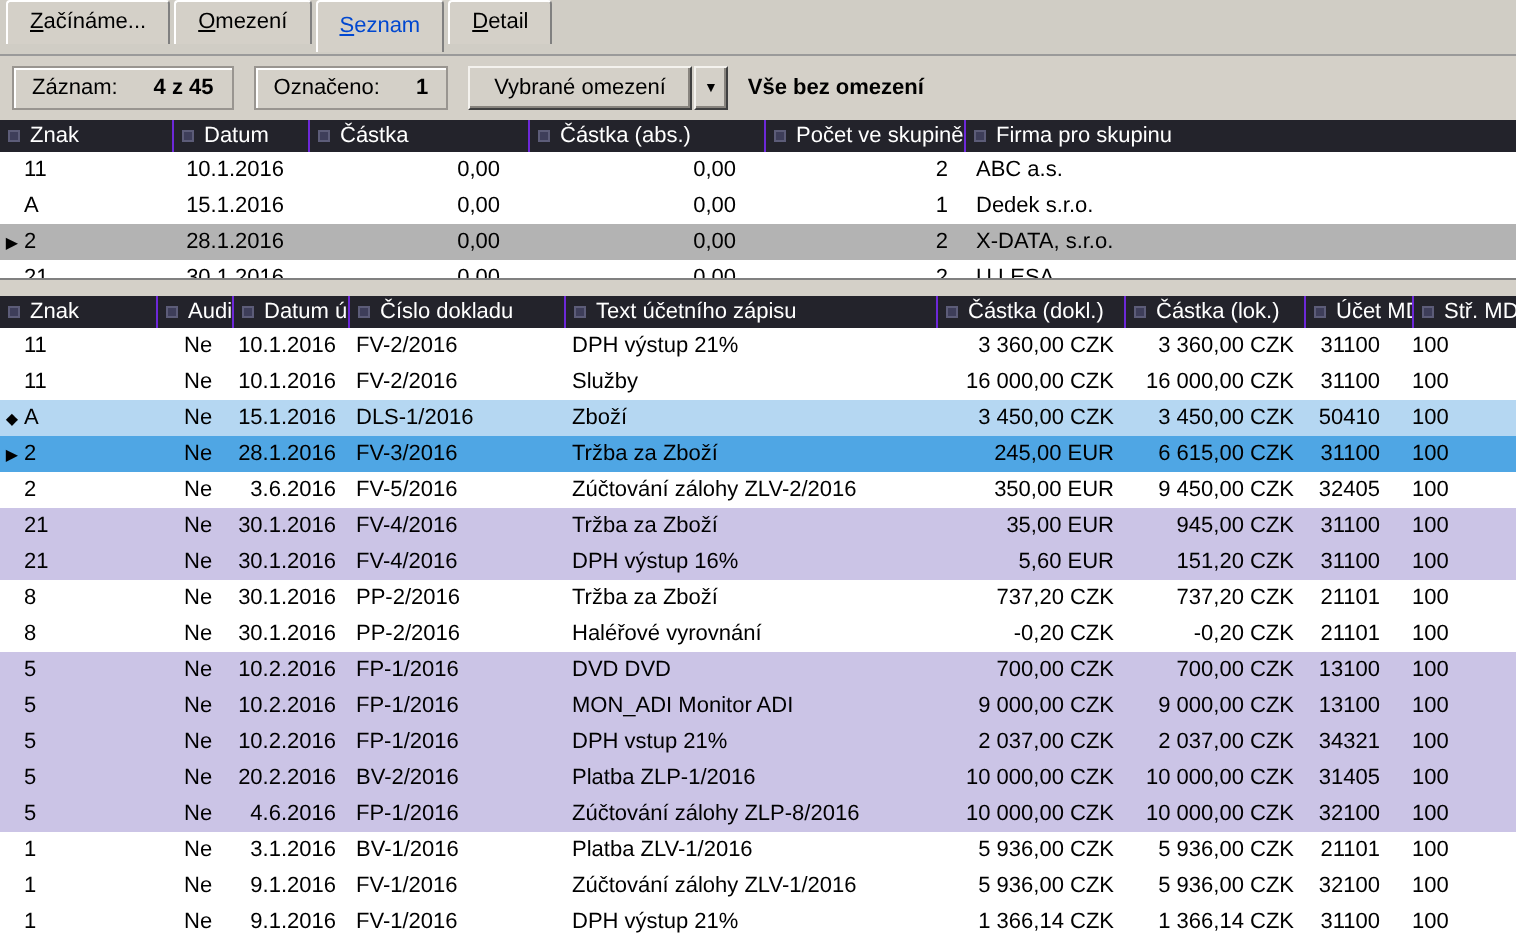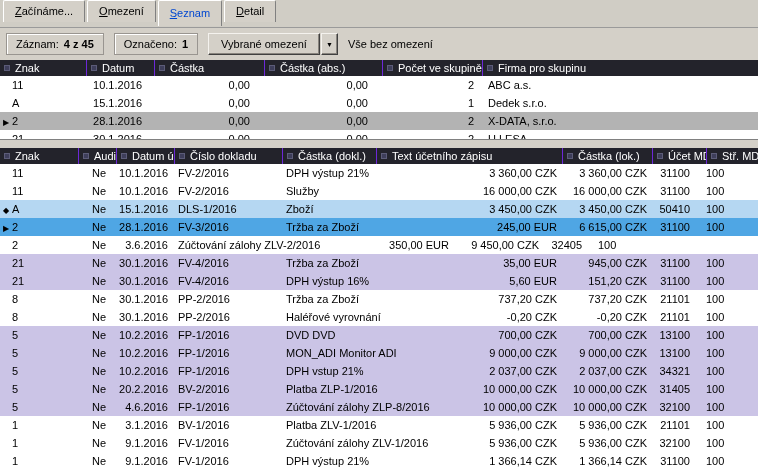--- a/index.html
+++ b/index.html
@@ -7,26 +7,26 @@
   body{background:#d4d0c8;font-family:"Liberation Sans","DejaVu Sans",sans-serif;font-size:11px;color:#000;position:relative;overflow:hidden}
 
   
   .tabbar{position:absolute;top:0;left:0;width:758px;height:28px;display:flex;padding-left:3px;border-bottom:1px solid #9a9a9a;background:#d0cdc5}
   .tab{height:22px;padding:4px 11px 0;background:#d4d0c8;border:1px solid #808080;border-bottom:none;border-top-color:#fff;border-left-color:#fff;border-radius:2px 2px 0 0;margin-right:2px;position:relative;white-space:nowrap;cursor:default}
   .tab.active{height:26px;padding-top:6px;margin-bottom:-1px;z-index:2;color:var(--active-tab-text,#0047d0)}
   .tab u{text-decoration:underline}
 
   
   .toolbar{position:absolute;top:28px;left:0;width:758px;height:32px;display:flex;align-items:center;padding:0 6px;gap:10px}
-  .frame{height:22px;display:flex;align-items:center;gap:5px;padding:0 9px;border:1px solid #999590;box-shadow:inset 1px 1px 0 #ffffff}
+  .frame{height:22px;display:flex;align-items:center;gap:18px;padding:0 9px;border:1px solid #999590;box-shadow:inset 1px 1px 0 #ffffff}
   .btn-group{display:flex}
   .btn{height:22px;background:#d4d0c8;border:1px solid #404040;border-top-color:#f4f2ee;border-left-color:#f4f2ee;box-shadow:inset -1px -1px 0 #88847e;padding:0 12px;font:inherit;display:flex;align-items:center;cursor:default}
   .btn-arrow{width:17px;padding:0;justify-content:center;margin-left:1px}
   .arrow{font-size:7px;line-height:1}
-  .status{font-weight:normal}
+  .status{font-weight:bold}
 
   
   .grid{position:absolute;left:0;width:758px;background:#86efac;overflow:hidden}
   .g1{top:60px;height:80px;border-bottom:1px solid #808080}
   .gap{position:absolute;top:140px;left:0;width:758px;height:8px;background:#d4d0c8;cursor:row-resize}
   .g2{top:148px;height:321px}
   .ghead{display:flex;height:16px;background:var(--grid-header-bg,#23232b);color:#fff}
   .ghead>div{display:flex;align-items:center;gap:5px;border-left:1px solid #6d28d9;overflow:hidden;white-space:nowrap}
   .ghead>div:first-child{border-left:none}
   .bullet{flex:none;width:6px;height:6px;background:#3e3e5a;border:1px solid #5c5c78}
@@ -163,27 +163,27 @@
         <span>Audit</span>
       </div>
       <div class="hcell c2">
         <span class="bullet"></span>
         <span>Datum účt.</span>
       </div>
       <div class="hcell c3">
         <span class="bullet"></span>
         <span>Číslo dokladu</span>
       </div>
+      <div class="hcell c4">
+        <span class="bullet"></span>
+        <span>Text účetního zápisu</span>
+      </div>
       <div class="hcell c5">
         <span class="bullet"></span>
         <span>Částka (dokl.)</span>
-      </div>
-      <div class="hcell c4">
-        <span class="bullet"></span>
-        <span>Text účetního zápisu</span>
       </div>
       <div class="hcell c6">
         <span class="bullet"></span>
         <span>Částka (lok.)</span>
       </div>
       <div class="hcell c7">
         <span class="bullet"></span>
         <span>Účet MD</span>
       </div>
       <div class="hcell c8">
@@ -233,20 +233,21 @@
         <div class="cell c4">Tržba za Zboží</div>
         <div class="cell c5">245,00 EUR</div>
         <div class="cell c6">6 615,00 CZK</div>
         <div class="cell c7">31100</div>
         <div class="cell c8">100</div>
       </div>
       <div class="row st-white">
         <div class="cell c0"><span class="marker"></span><span>2</span></div>
         <div class="cell c1">Ne</div>
         <div class="cell c2">3.6.2016</div>
+        <div class="cell c3">FV-5/2016</div>
         <div class="cell c4">Zúčtování zálohy ZLV-2/2016</div>
         <div class="cell c5">350,00 EUR</div>
         <div class="cell c6">9 450,00 CZK</div>
         <div class="cell c7">32405</div>
         <div class="cell c8">100</div>
       </div>
       <div class="row st-purple">
         <div class="cell c0"><span class="marker"></span><span>21</span></div>
         <div class="cell c1">Ne</div>
         <div class="cell c2">30.1.2016</div>

